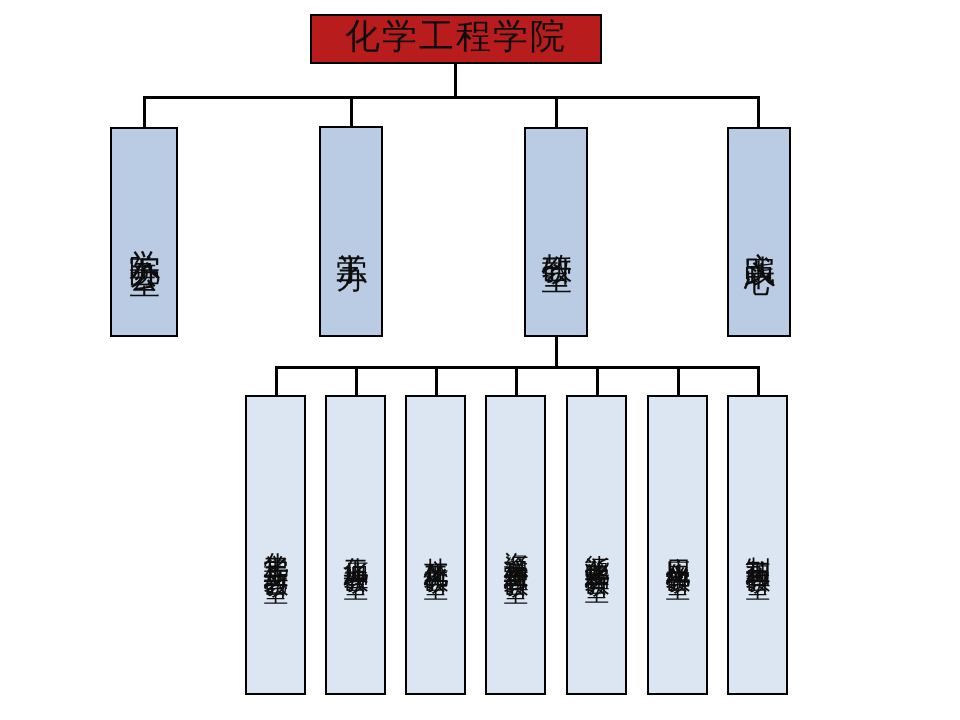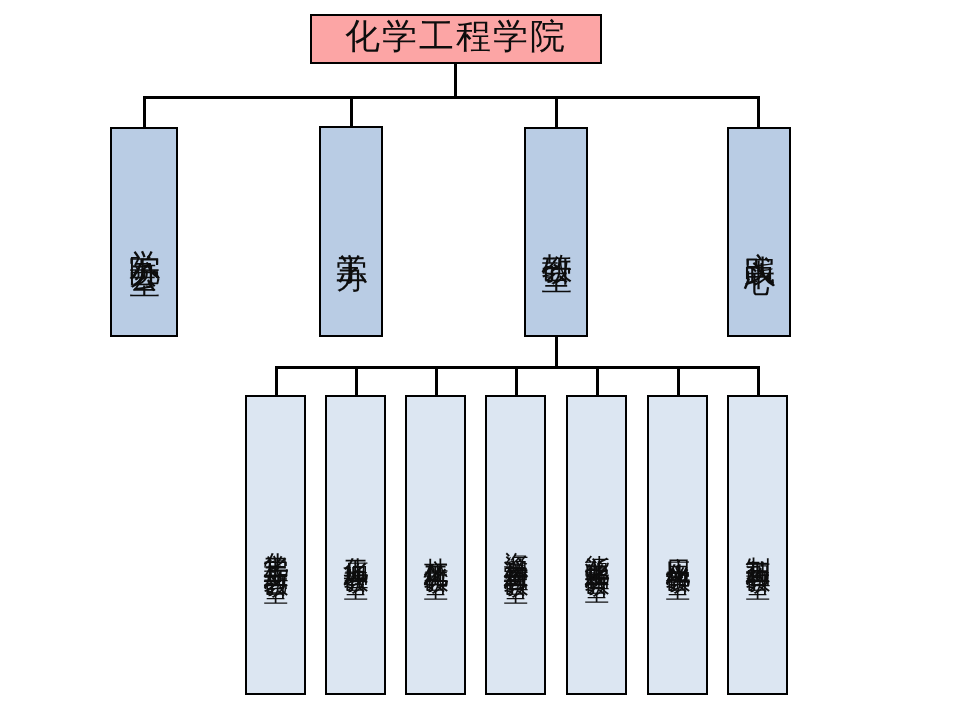--- a/index.html
+++ b/index.html
@@ -25,21 +25,21 @@
     border: 2px solid #000000;
     display: flex;
     align-items: center;
     justify-content: center;
     color: #0d0d0d;
     line-height: 1.04;
   }
 
   
   .node.root {
-    background: #fca5a5;
+    background: #b91c1c;
     border: 2px solid #000000;
     writing-mode: horizontal-tb;
     font-size: 35px;
     letter-spacing: 2px;
     padding-bottom: 3px;
   }
 
   
   .node.lvl2 {
     background: #b9cce4;

